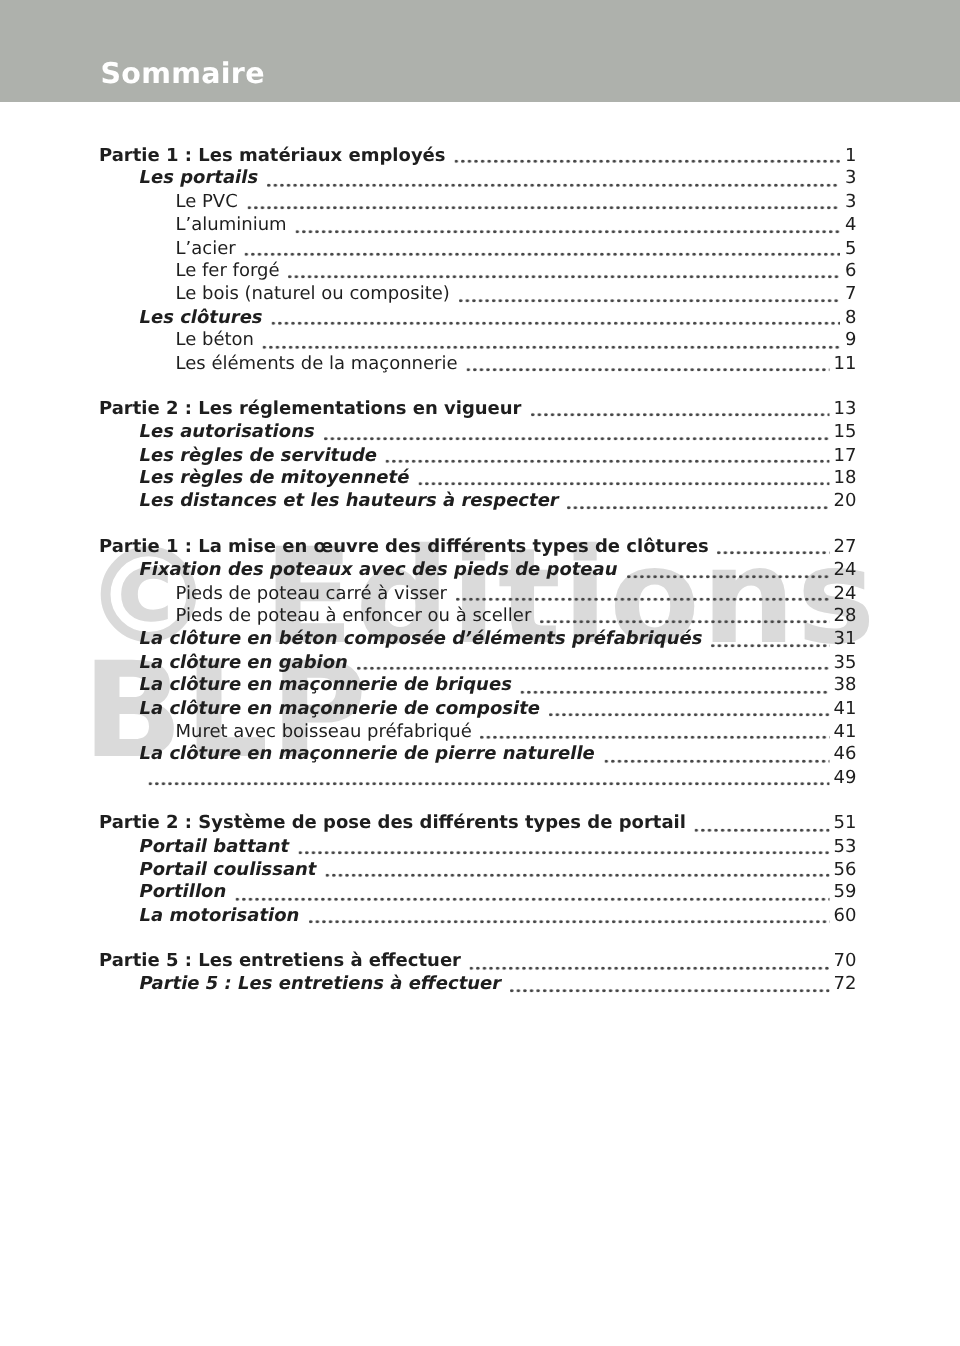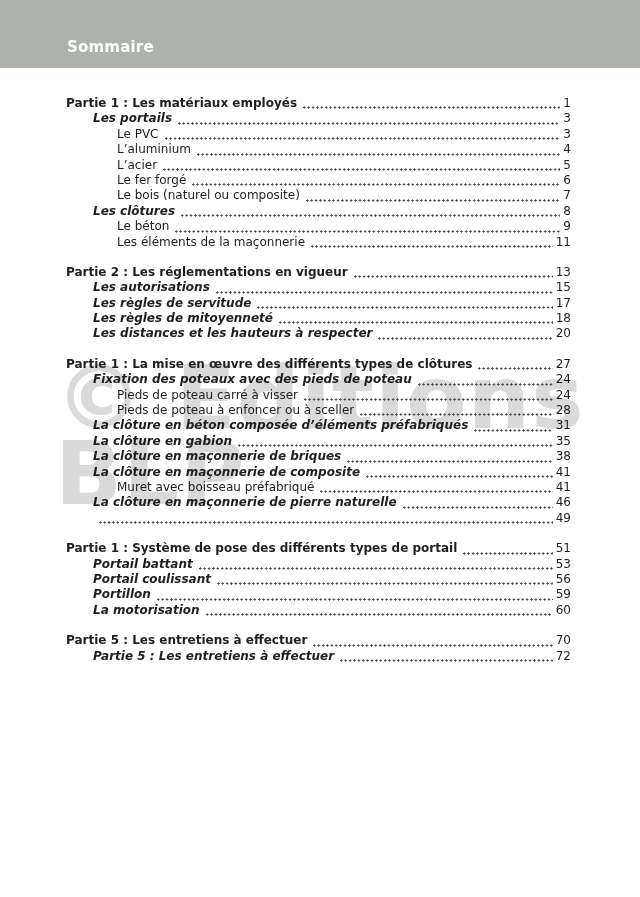--- a/index.html
+++ b/index.html
@@ -17,21 +17,21 @@
   }
 
   
   .band {
     position: absolute; top: 0; left: 0; right: 0; height: 68px;
     background: var(--band-color, #aeb1ac);
     z-index: 3;
   }
   .band .title {
     position: absolute; left: 67px; top: 40px;
-    font-size: 15px; font-weight: 700; line-height: 1;
+    font-size: 19px; font-weight: 700; line-height: 1;
     color: var(--band-text-color, #ffffff);
     letter-spacing: 0.2px;
   }
 
   
   .watermark {
     position: absolute; top: 360px; left: 55px;
     z-index: 0;
     font-weight: 700;
     font-size: 88px;
@@ -45,21 +45,21 @@
   
   .toc {
     position: absolute; top: 96px; left: 66px; width: 505px;
     z-index: 1;
     font-size: 12px;
     color: #1e1e1e;
   }
   .toc-section + .toc-section { margin-top: 15px; }
   .toc-row {
     display: flex;
-    align-items: center;
+    align-items: flex-end;
     line-height: 15.4px;
     height: 15.4px;
     white-space: nowrap;
   }
   .toc-row.lvl2 { padding-left: 27px; }
   .toc-row.lvl3 { padding-left: 51px; }
   .toc-label { flex: 0 0 auto; }
   .lvl1 .toc-label { font-weight: 700; }
   .lvl2 .toc-label { font-weight: 700; font-style: italic; }
   .lvl3 .toc-label { font-weight: 400; }
@@ -230,21 +230,21 @@
       <span class="leader"></span>
       <span class="toc-page">46</span>
     </div>
         <div class="toc-row lvl2">
       <span class="leader"></span>
       <span class="toc-page">49</span>
     </div>
       </div>
       <div class="toc-section">
         <div class="toc-row lvl1">
-      <span class="toc-label">Partie 1 : Système de pose des différents types de portail</span>
+      <span class="toc-label">Partie 2 : Système de pose des différents types de portail</span>
       <span class="leader"></span>
       <span class="toc-page">51</span>
     </div>
         <div class="toc-row lvl2">
       <span class="toc-label">Portail battant</span>
       <span class="leader"></span>
       <span class="toc-page">53</span>
     </div>
         <div class="toc-row lvl2">
       <span class="toc-label">Portail coulissant</span>

